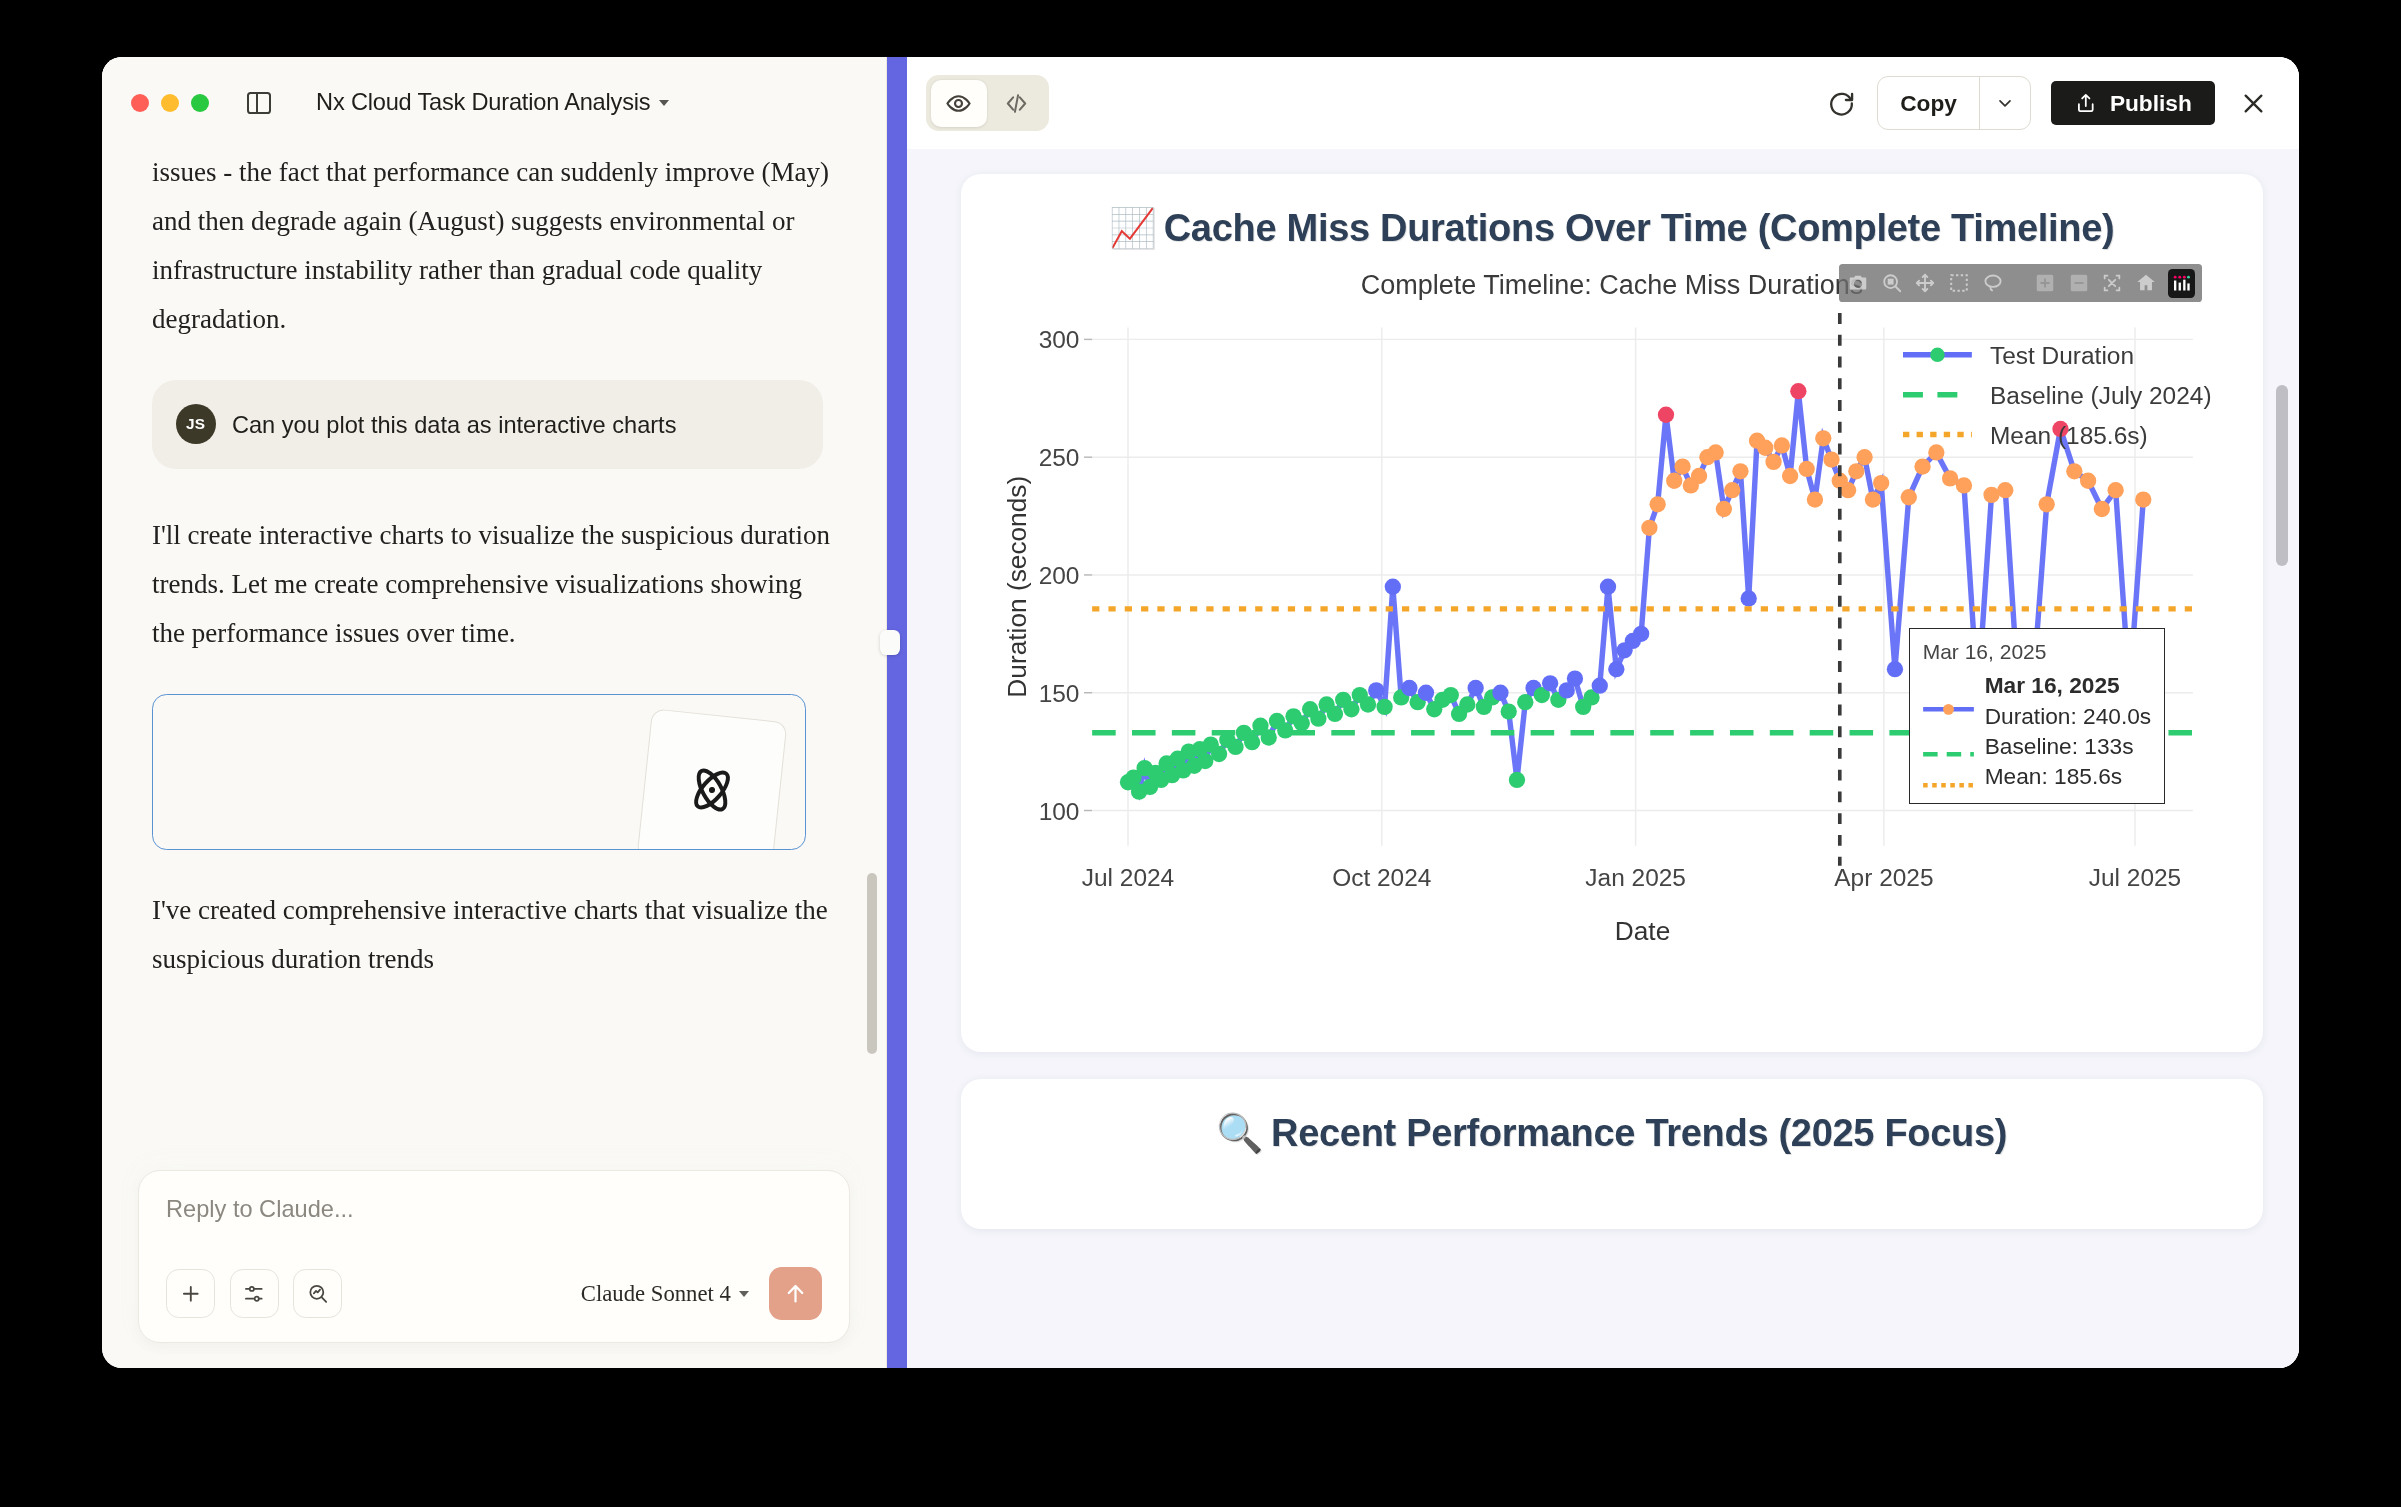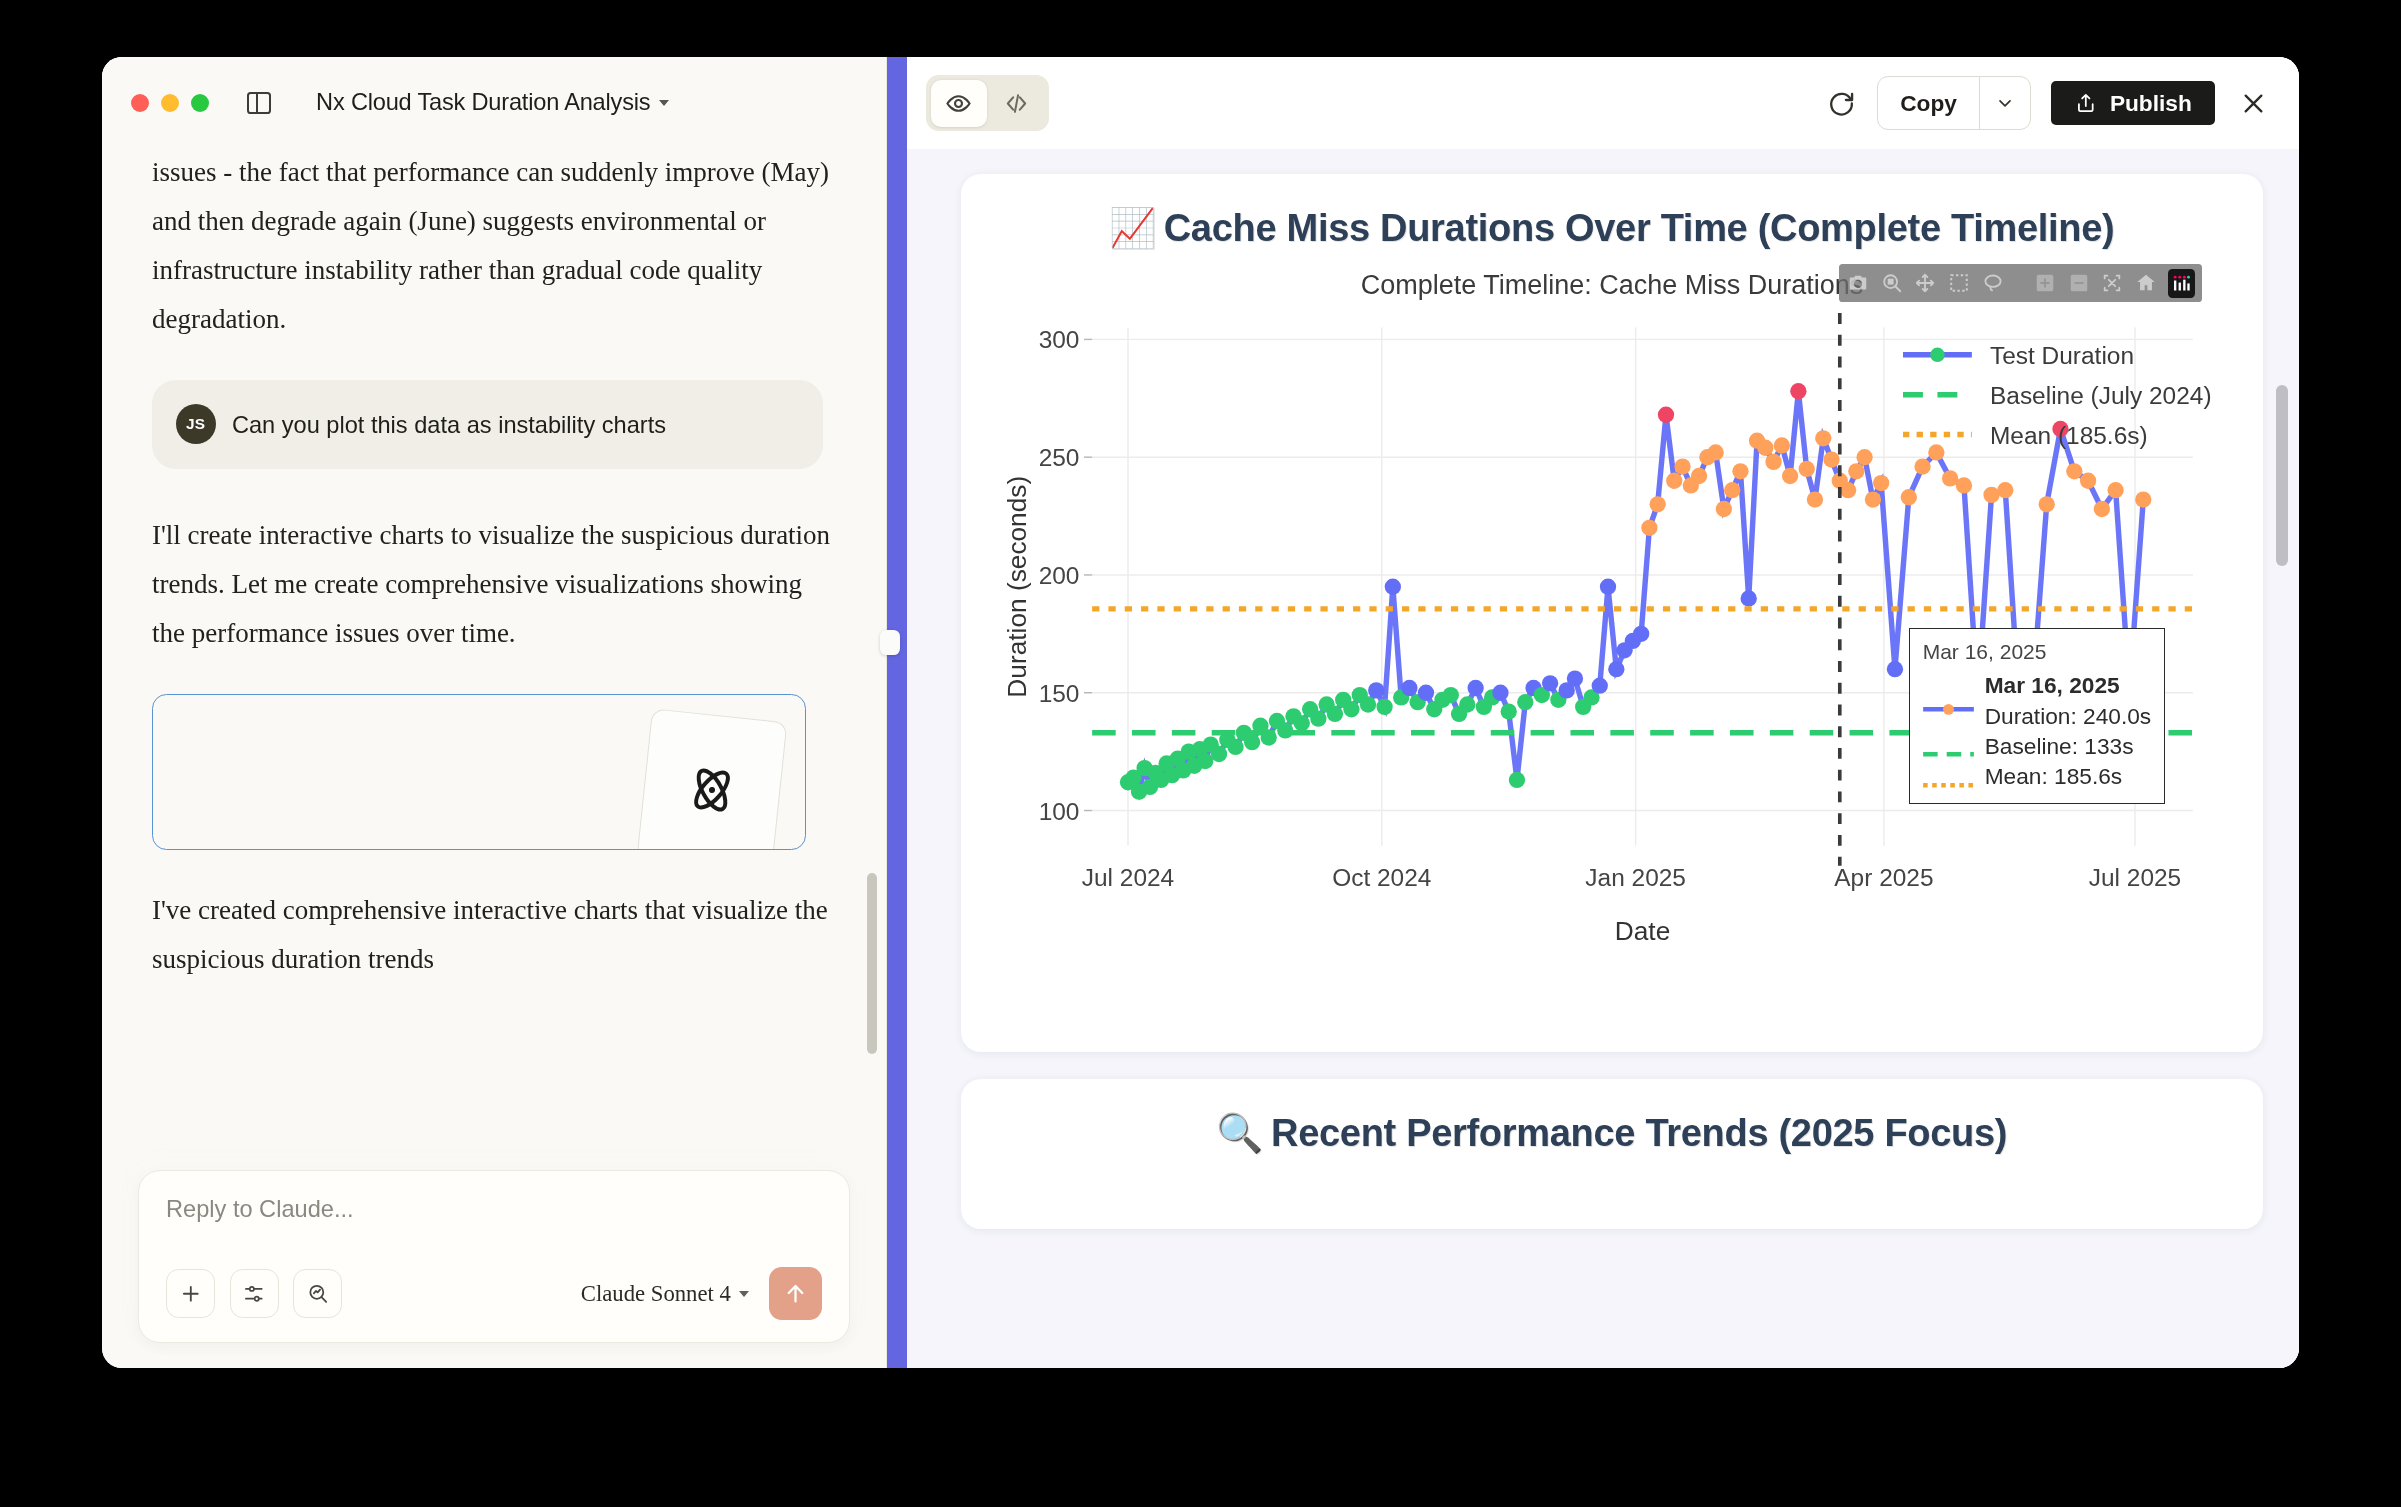--- a/index.html
+++ b/index.html
@@ -343,25 +343,25 @@
       </div>
       <div id="sidebar-toggle-icon"></div>
       <div id="chat-title-wrap">
         <span>Nx Cloud Task Duration Analysis</span>
         <span class="chev"></span>
       </div>
     </div>
 
     <div id="chat-scroll">
 
-      <div class="serif-p">issues - the fact that performance can suddenly improve (May) and then degrade again (June) suggests environmental or infrastructure instability rather than gradual code quality degradation.</div>
+      <div class="serif-p">issues - the fact that performance can suddenly improve (May) and then degrade again (August) suggests environmental or infrastructure instability rather than gradual code quality degradation.</div>
 
       <div class="user-bubble">
         <div class="avatar">JS</div>
-        <div class="user-text">Can you plot this data as instability charts</div>
+        <div class="user-text">Can you plot this data as interactive charts</div>
       </div>
 
       <div class="serif-p">I'll create interactive charts to visualize the suspicious duration trends. Let me create comprehensive visualizations showing the performance issues over time.</div>
 
       <div id="artifact-card">
         <div id="artifact-thumb">
           <svg width="56" height="56" viewBox="0 0 24 24" fill="none" stroke="#1a1a1a" stroke-width="1.7">
             <circle cx="12" cy="12" r="1.3" fill="#1a1a1a" stroke="none"></circle>
             <ellipse cx="12" cy="12" rx="4" ry="9.3" transform="rotate(35 12 12)"></ellipse>
             <ellipse cx="12" cy="12" rx="4" ry="9.3" transform="rotate(-35 12 12)"></ellipse>

